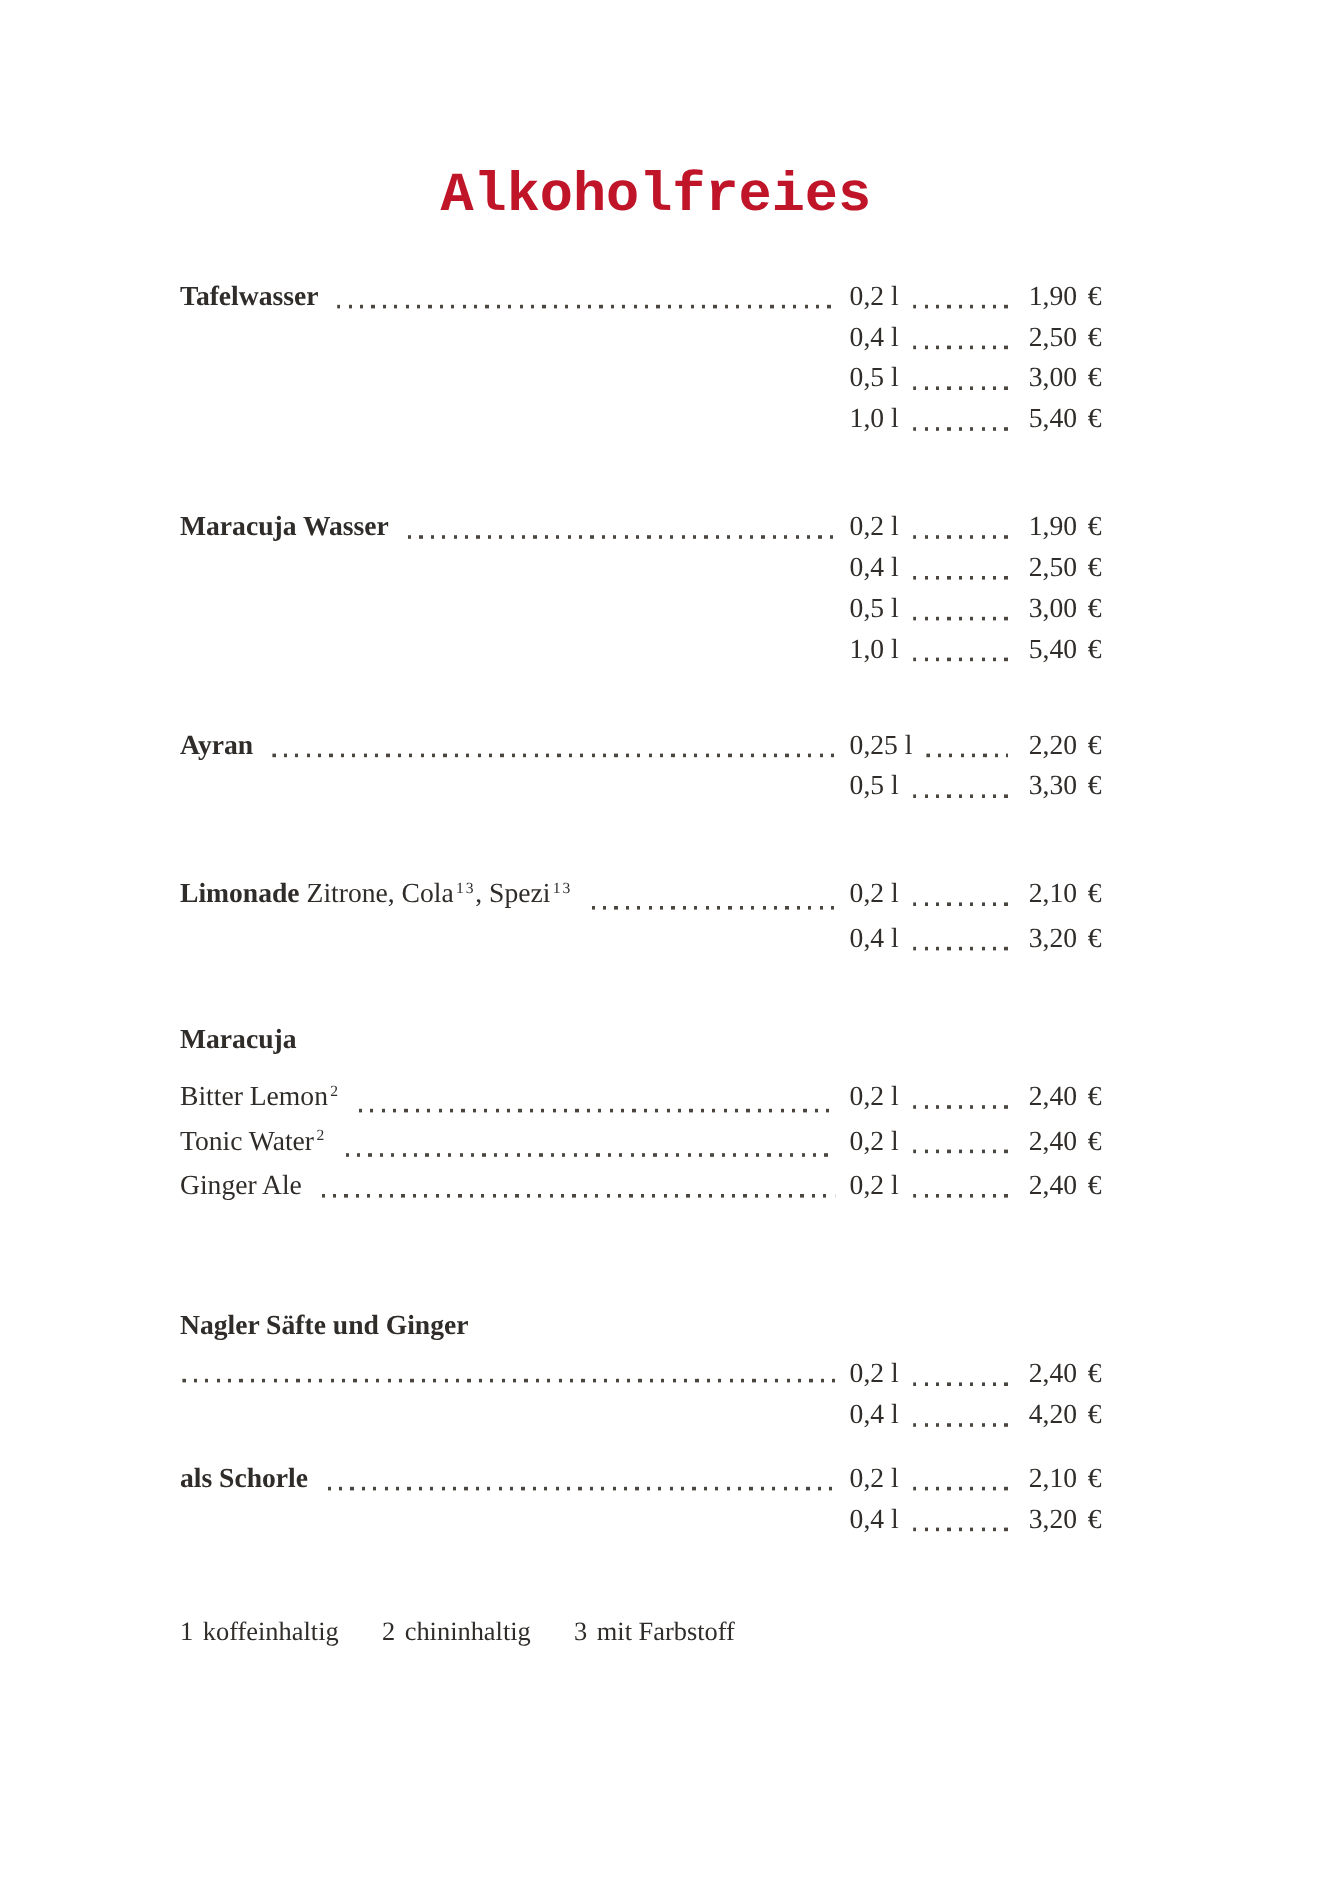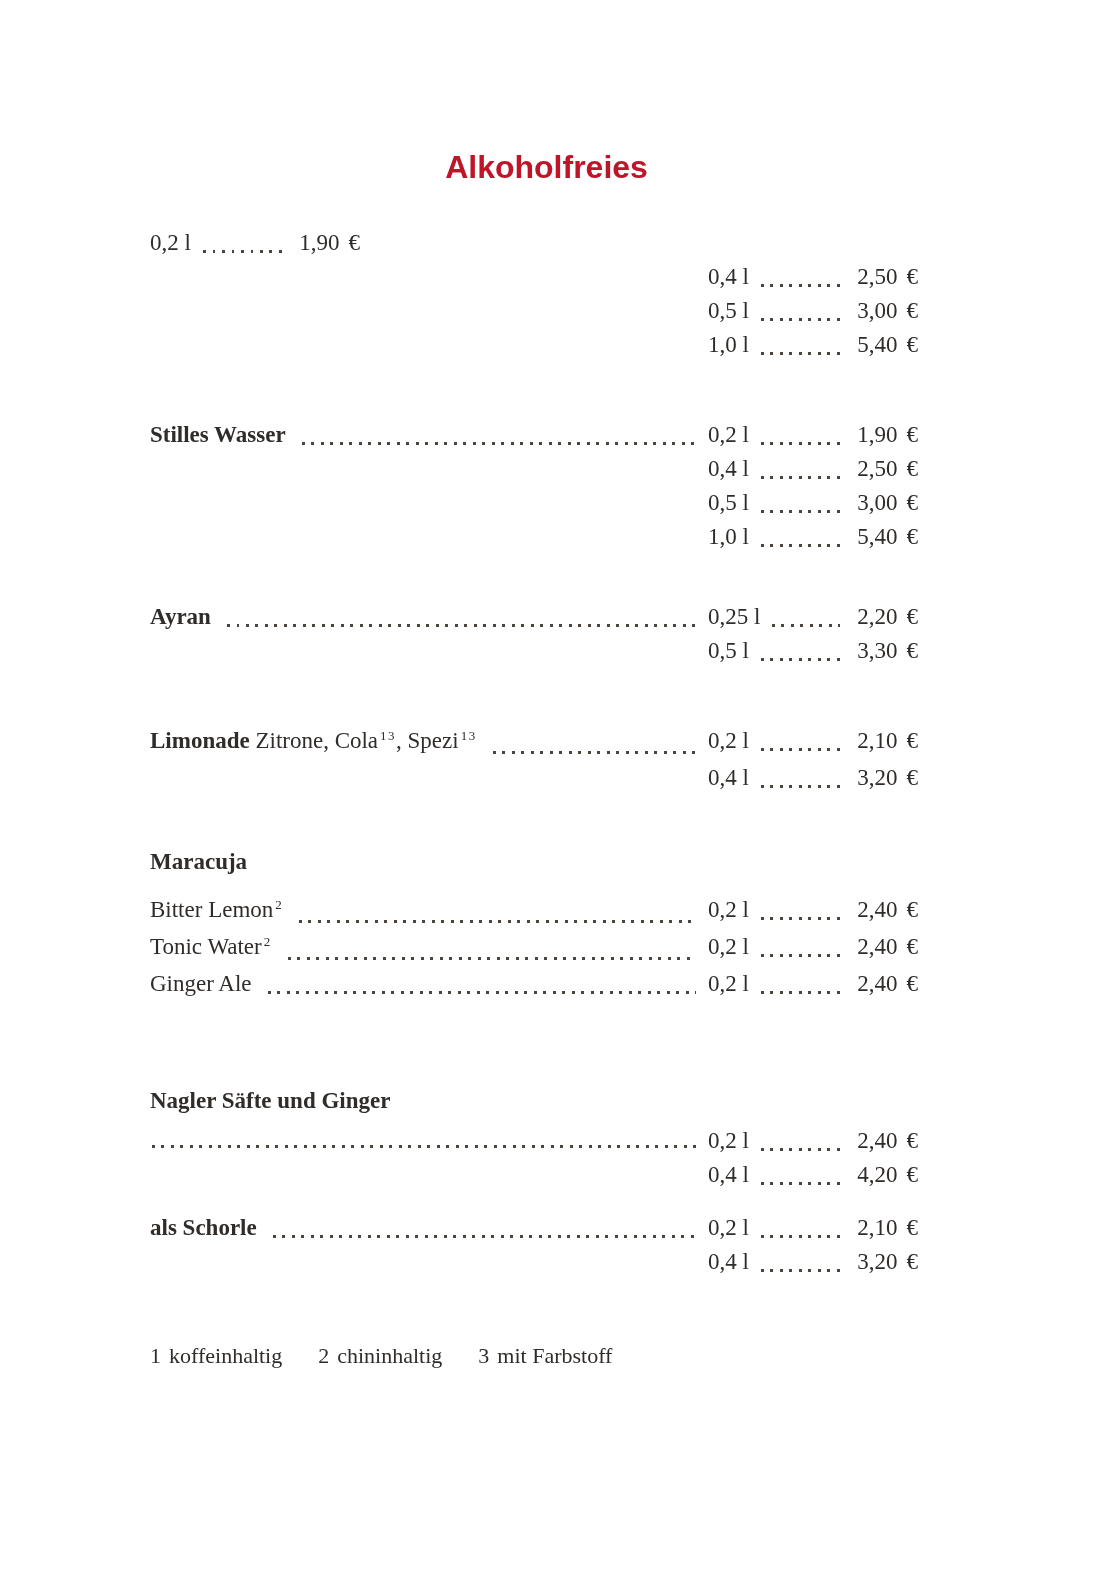--- a/index.html
+++ b/index.html
@@ -7,27 +7,27 @@
     width:1107px; height:1571px;
     background:#ffffff;
     font-family:"Liberation Serif", serif;
     font-size:23px;
     color:#2f2c29;
     overflow:hidden;
   }
   .page { padding:138px 189px 0 150px; box-sizing:border-box; }
 
   .title {
-    font-family:Liberation Sans, sans-serif;
+    font-family:Liberation Mono, monospace;
     font-weight:bold;
-    font-size:32px;
+    font-size:46px;
     line-height:1.12;
     color:#c01528;
     text-align:center;
-    margin:12px -175px 40px -150px;
+    margin:0 -175px 40px -150px;
   }
 
   .row { display:flex; align-items:baseline; line-height:34px; }
   .lead { flex:1 1 auto; display:flex; align-items:baseline; min-width:0; }
   .label, .sec-header { font-weight:bold; }
   .desc { white-space:pre-wrap; }
   .sup {
     font-size:13px;
     position:relative; top:-8px;
     margin-left:2px;
@@ -82,20 +82,24 @@
   .footnote { display:flex; gap:8px; }
 </style>
 </head>
 <body>
 
 <div class="page">
   <h1 class="title">Alkoholfreies</h1>
   <div id="menu-sections">
       <div class="section sec-0">
         <div class="row">
+          <div class="lead">
+            <span class="label">Tafelwasser</span>
+            <span class="leader"></span>
+          </div>
           <div class="right">
             <span class="size">0,2 l</span>
             <span class="mid-dots"></span>
             <span class="price">1,90</span>
             <span class="euro">€</span>
           </div>
         </div>
         <div class="row">
           <div class="lead"></div>
           <div class="right">
@@ -120,21 +124,21 @@
             <span class="size">1,0 l</span>
             <span class="mid-dots"></span>
             <span class="price">5,40</span>
             <span class="euro">€</span>
           </div>
         </div>
       </div>
       <div class="section sec-1">
         <div class="row">
           <div class="lead">
-            <span class="label">Stilles Wasser</span>
+            <span class="label">Maracuja Wasser</span>
             <span class="leader"></span>
           </div>
           <div class="right">
             <span class="size">0,2 l</span>
             <span class="mid-dots"></span>
             <span class="price">1,90</span>
             <span class="euro">€</span>
           </div>
         </div>
         <div class="row">

